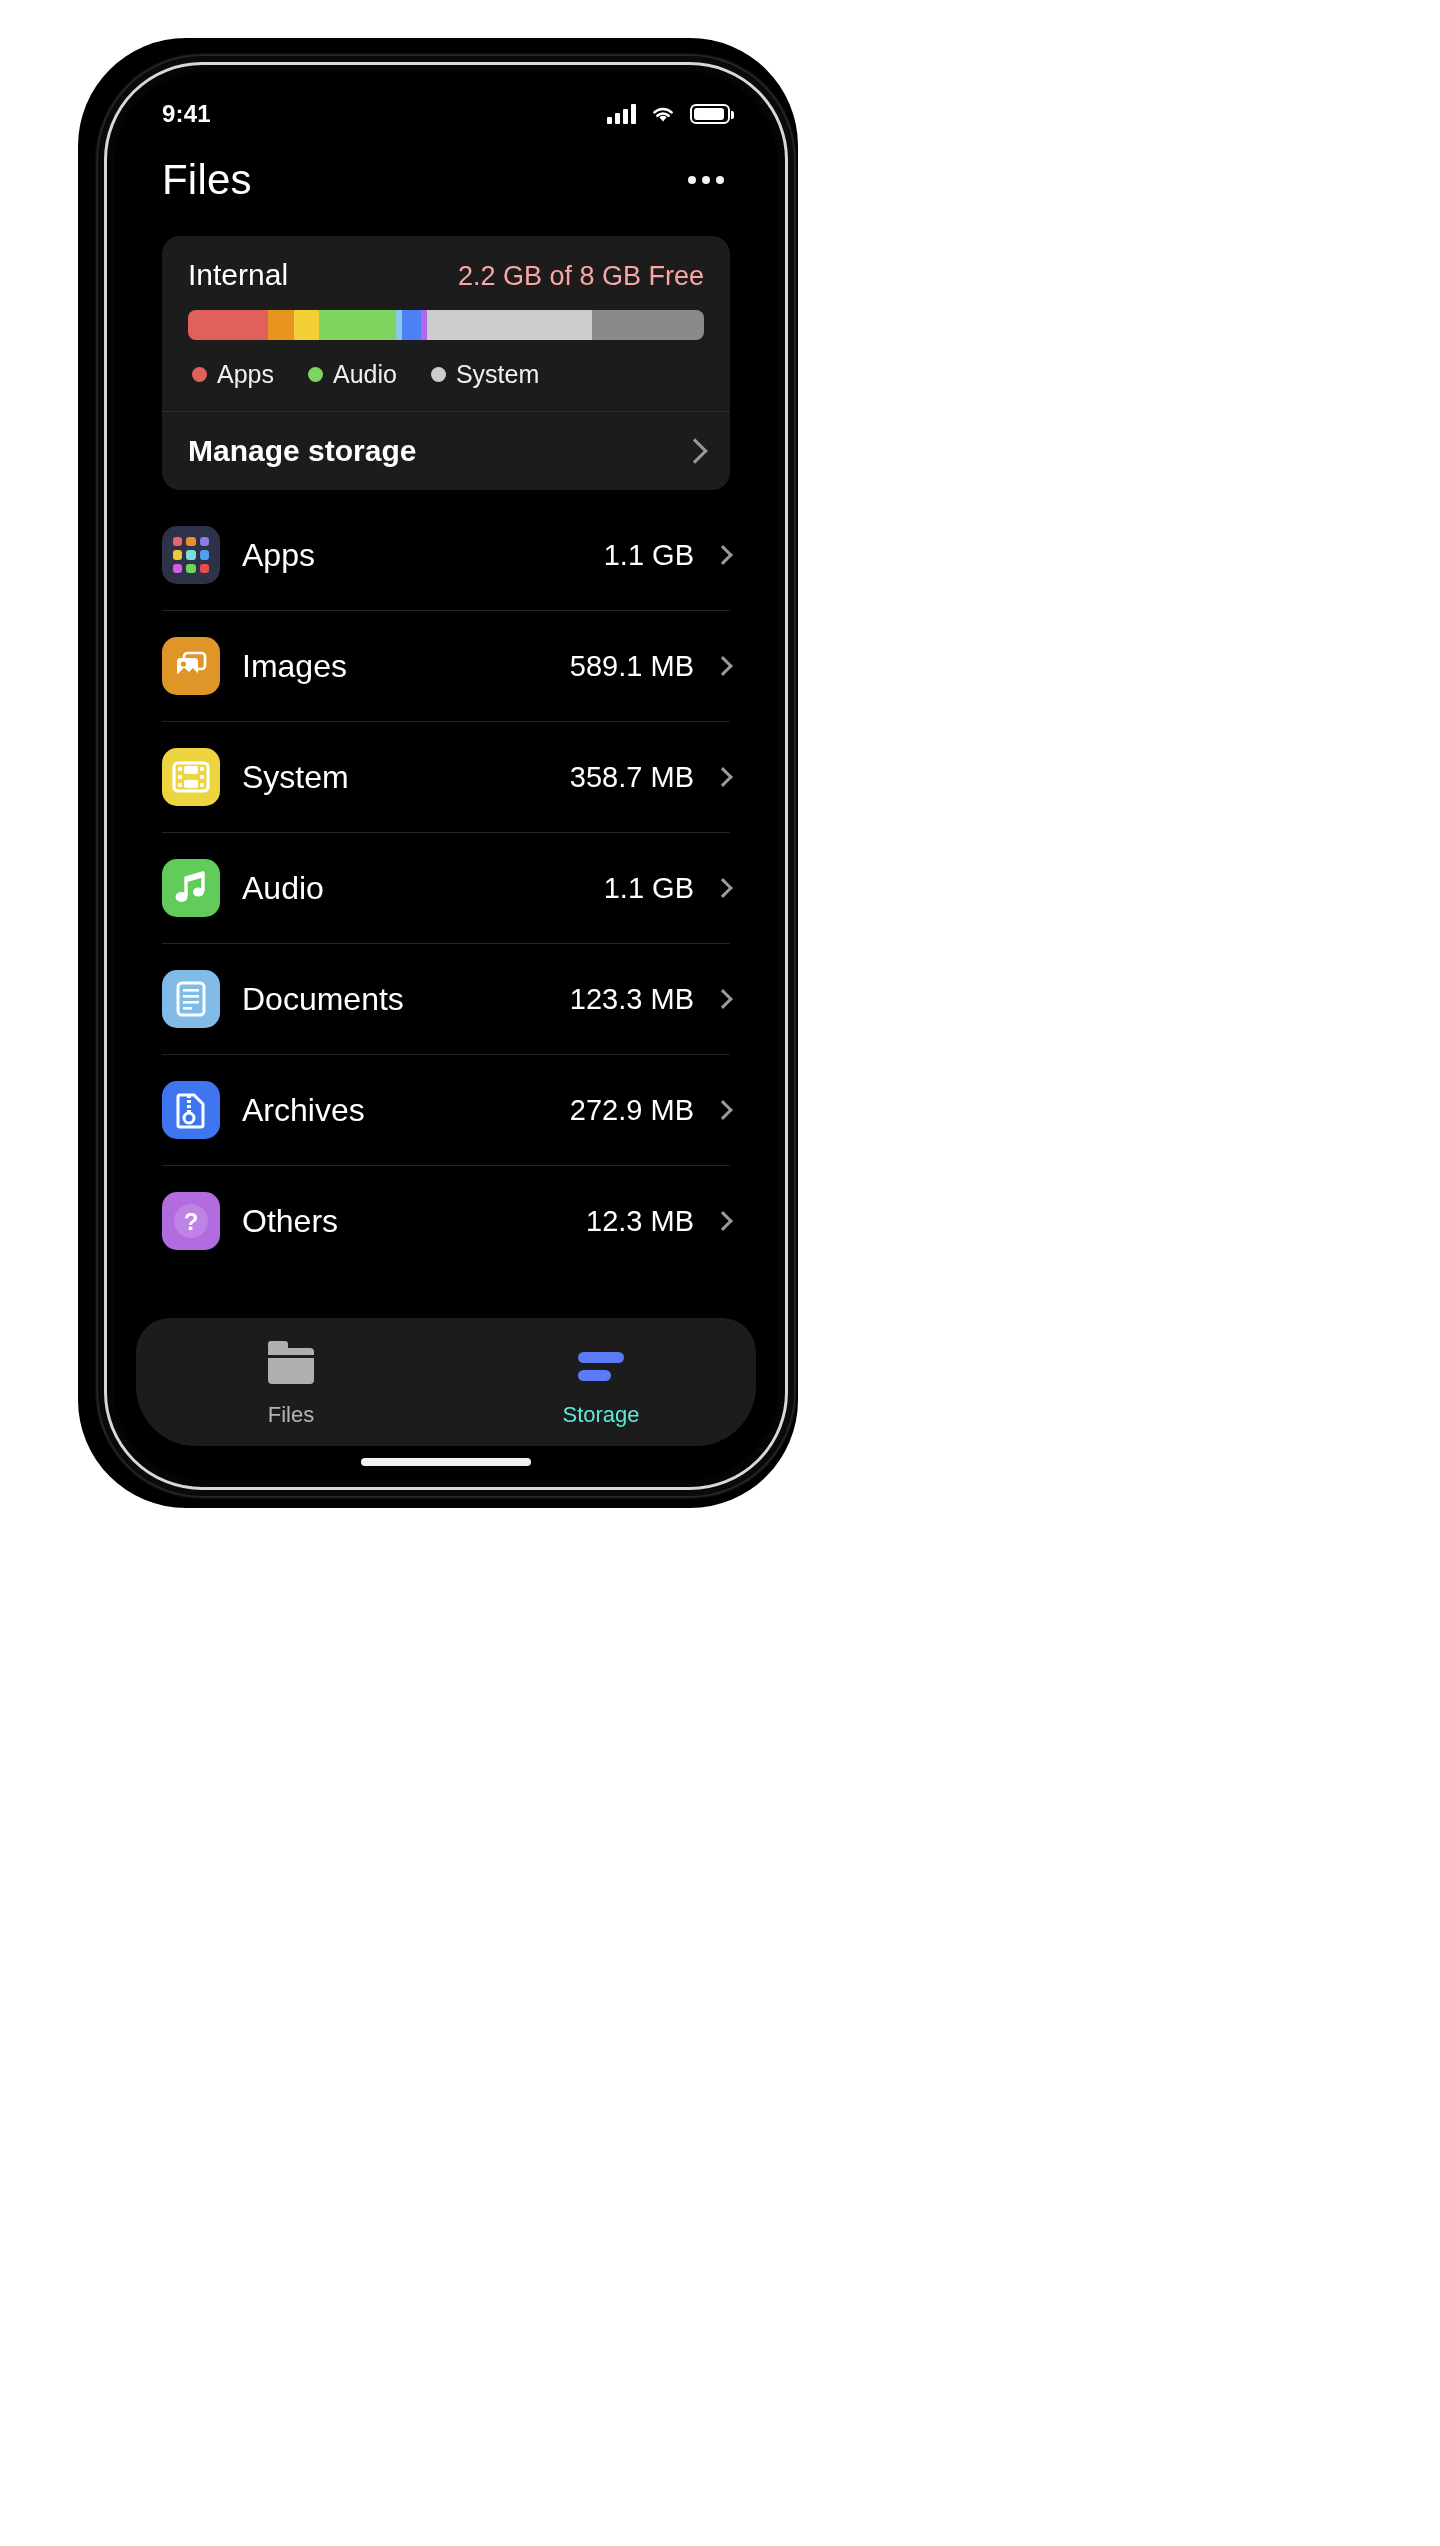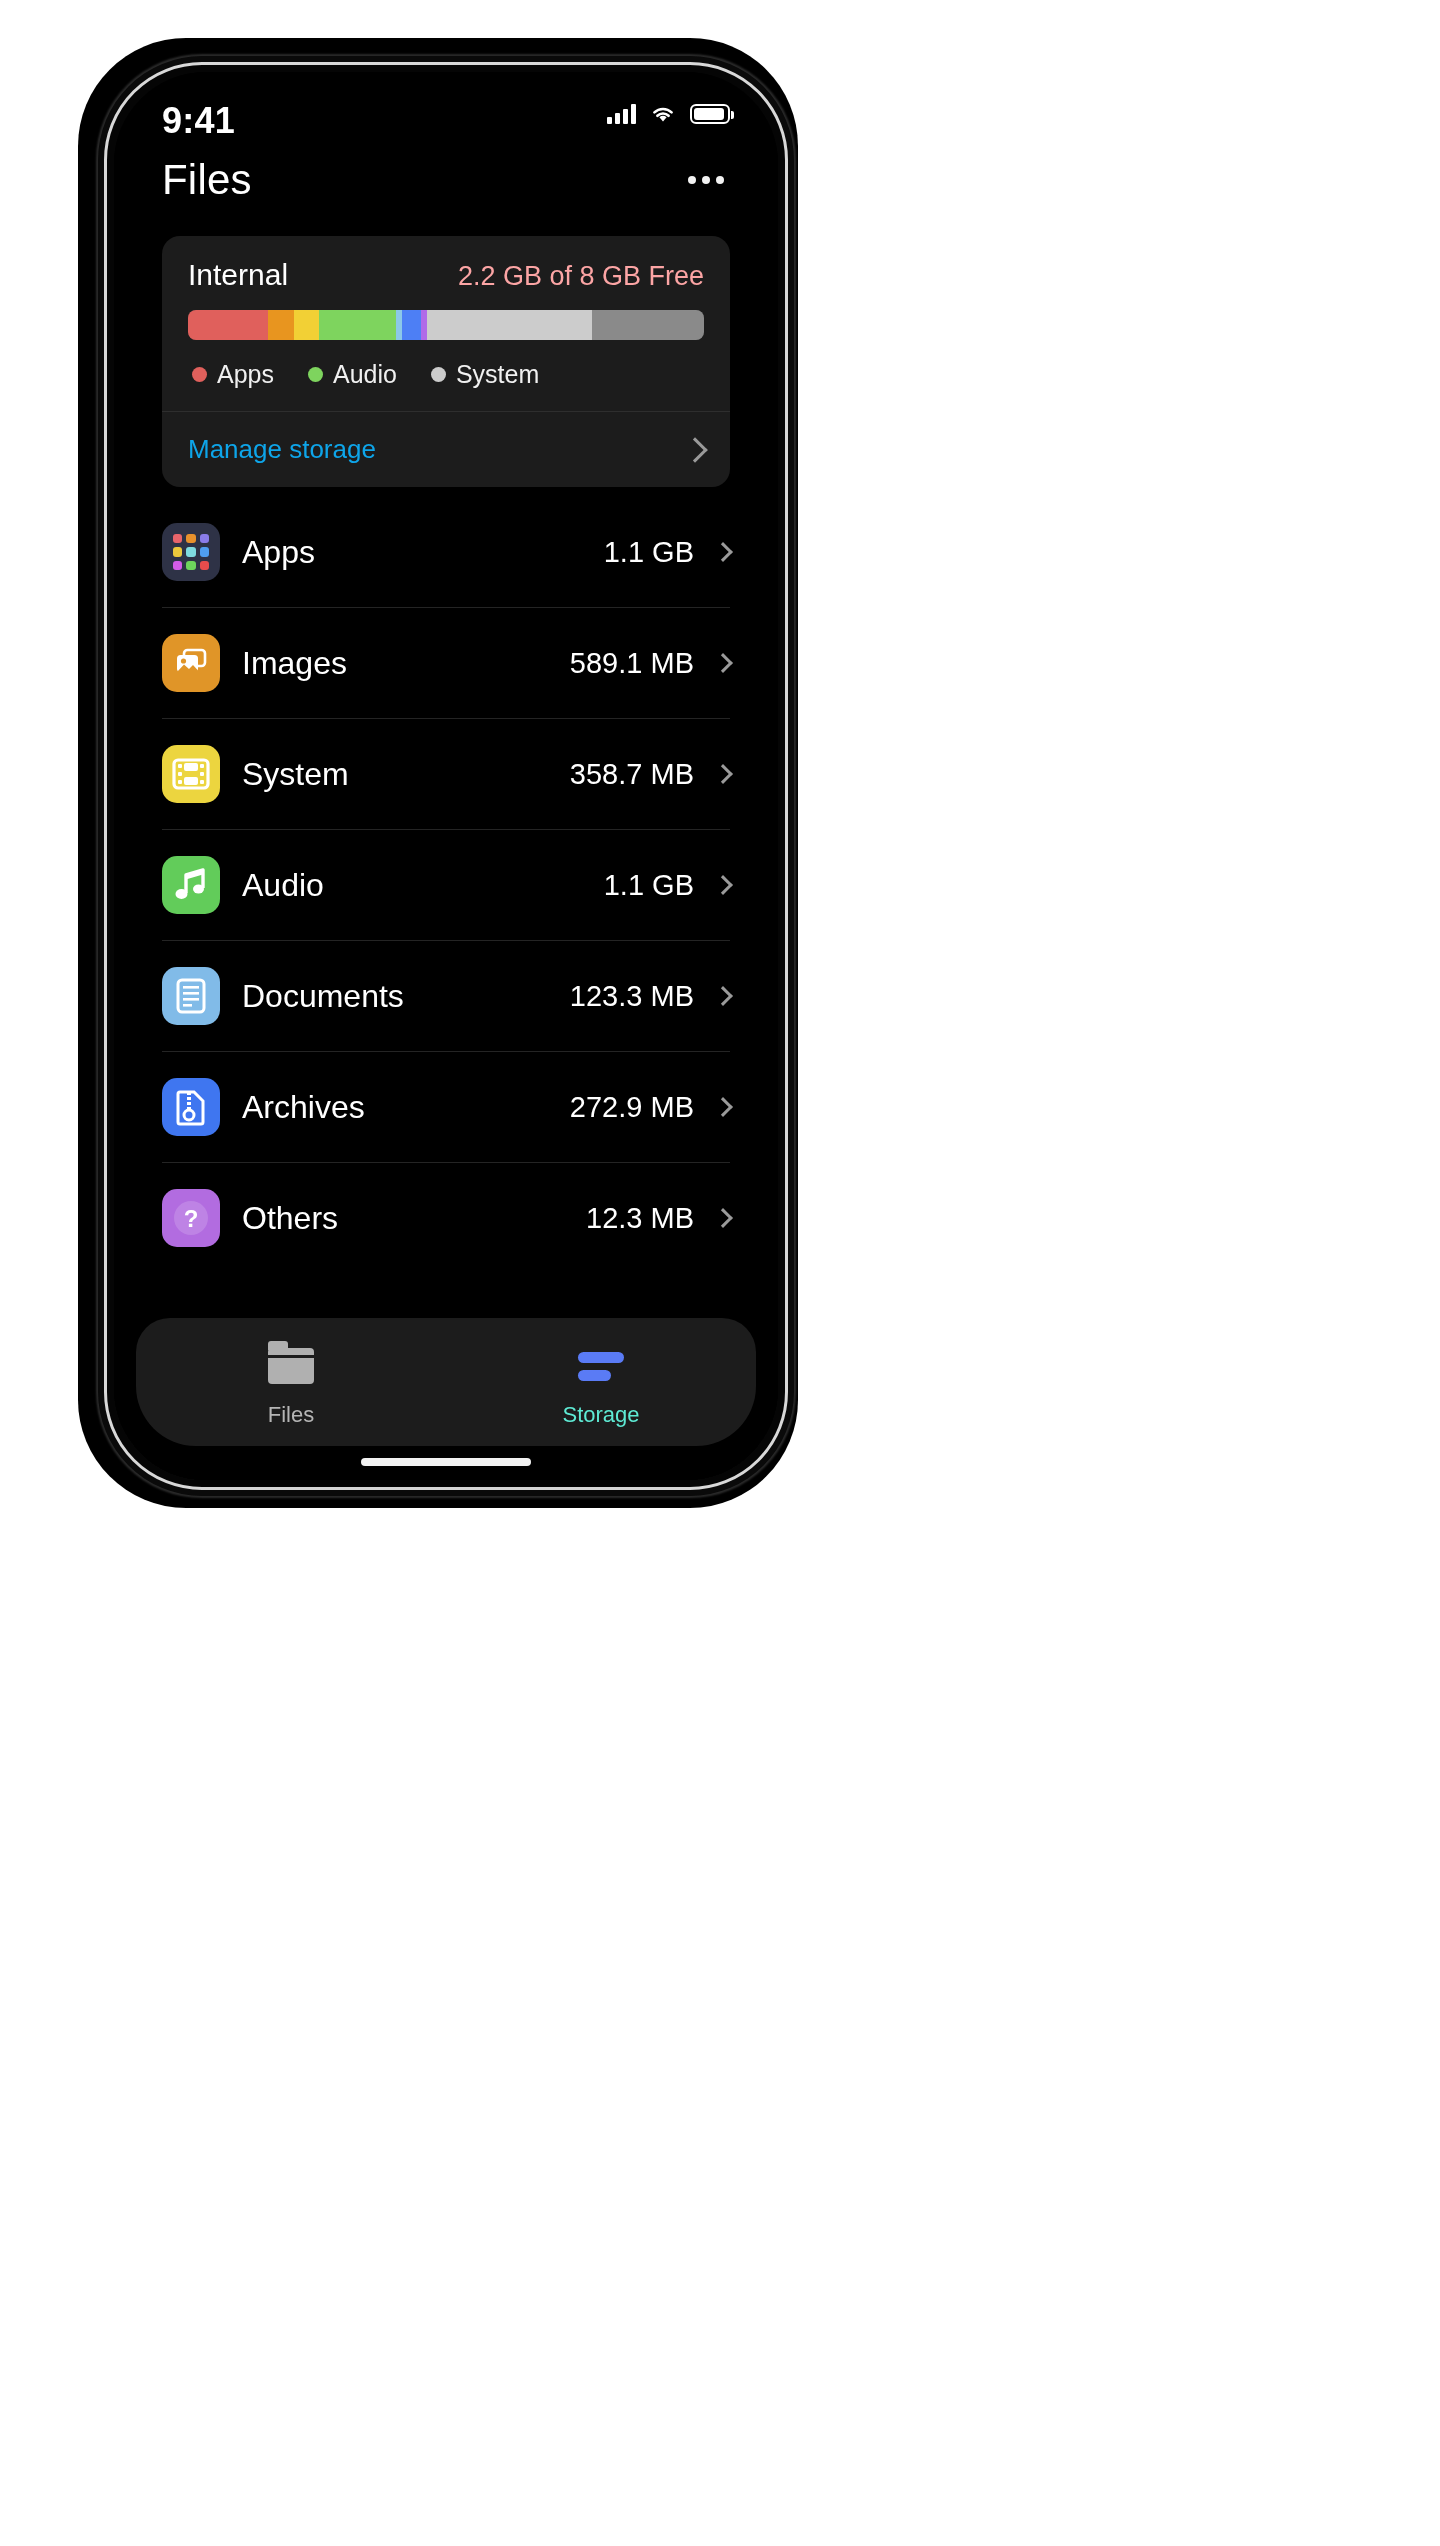--- a/index.html
+++ b/index.html
@@ -49,21 +49,21 @@
     position: absolute; left: 0; top: 0; right: 0; bottom: 0;
     background: #000; color: #fff;
     display: flex; flex-direction: column;
   }
 
   
   .statusbar {
     height: 78px; padding: 28px 48px 0 48px;
     display: flex; align-items: flex-start; justify-content: space-between;
   }
-  .status-time { font-size: 36px; font-weight: 700; letter-spacing: 0.2px; color:#fff; }
+  .status-time { font-size: 24px; font-weight: 700; letter-spacing: 0.2px; color:#fff; }
   .status-icons { display: flex; align-items: center; gap: 14px; padding-top: 4px; }
   .sig { display: flex; align-items: flex-end; gap: 3px; height: 20px; }
   .sig i { display:block; width: 5px; background: #fff; border-radius: 1px; }
   .sig i:nth-child(1){height:7px;} .sig i:nth-child(2){height:11px;}
   .sig i:nth-child(3){height:15px;} .sig i:nth-child(4){height:20px;}
   .batt { width: 40px; height: 20px; border: 2.5px solid #fff; border-radius: 6px; position: relative; }
   .batt::after { content:""; position:absolute; right:-6px; top:5px; width:3px; height:8px; background:#fff; border-radius:0 2px 2px 0; }
   .batt i { position:absolute; left:2px; top:2px; bottom:2px; width: 30px; background:#fff; border-radius:3px; }
 
   
@@ -100,21 +100,21 @@
   .bar i { display:block; height:100%; }
   .legend { display:flex; gap: 34px; padding: 20px 4px 22px 4px; }
   .legend-item { display:flex; align-items:center; gap:10px; }
   .legend-dot { width:15px; height:15px; border-radius:50%; display:block; }
   .legend-label { font-size: 25px; color:#f0f0f0; }
   .card-action {
     border-top: 1.5px solid #2e2e2e;
     padding: 22px 26px; display:flex; align-items:center; justify-content:space-between;
     cursor:pointer;
   }
-  .card-action-label { font-size: 26px; color:#0ea5e9; font-weight:400; }
+  .card-action-label { font-size: 30px; color:#ffffff; font-weight:700; }
 
   .chev { width:14px; height:14px; border-right:3px solid #9a9a9a; border-top:3px solid #9a9a9a;
           transform: rotate(45deg); display:block; flex:none; }
   .chev.lg { width:18px; height:18px; border-width:3.5px; }
 
   
   .list { padding: 10px 48px 0 48px; flex: 1 1 auto; }
   .row {
     display:flex; align-items:center; gap: 22px;
     padding: 26px 0; border-bottom: 1.5px solid #242424; cursor:pointer;

